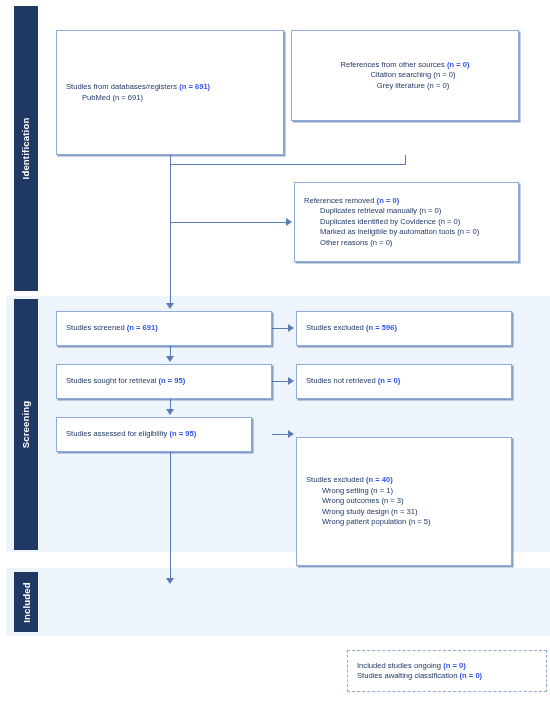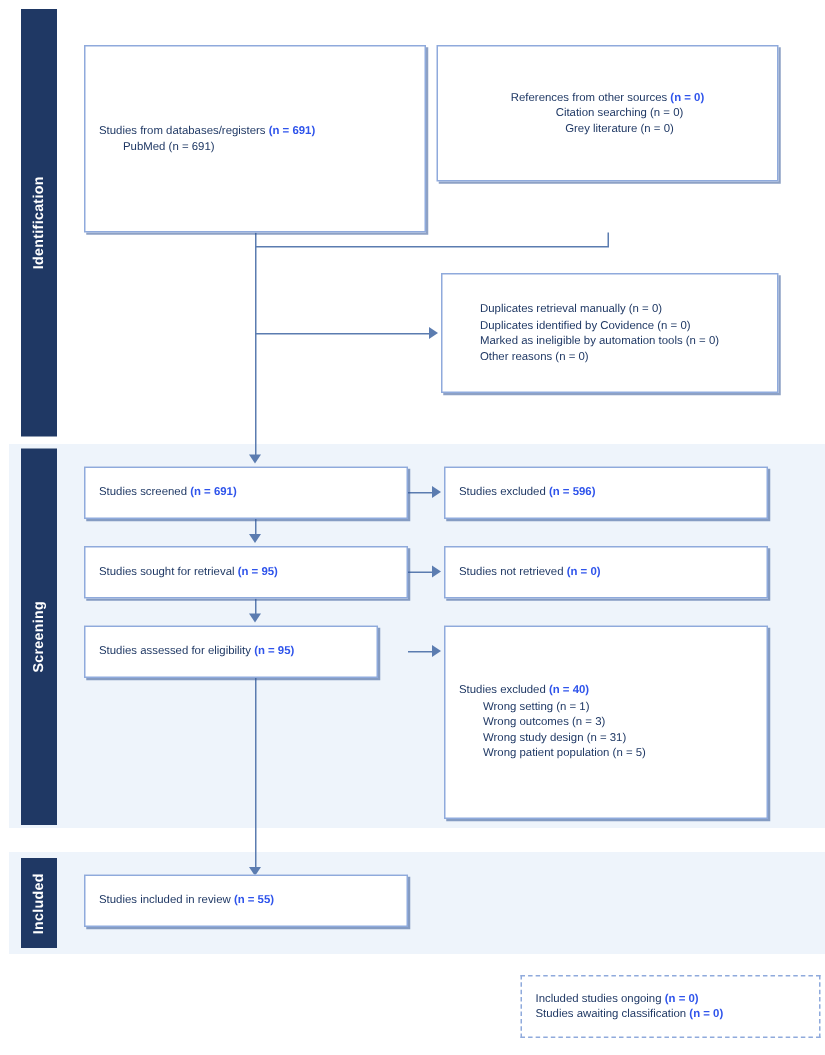--- a/index.html
+++ b/index.html
@@ -124,20 +124,21 @@
   <div class="box" style="left:291px;top:30px;width:228px;height:91px;text-align:center;">
     <div class="lines">
       <div class="ln"><span>References from other sources </span><span class="n">(n = 0)</span></div>
       <div class="ln sub"><span>Citation searching </span><span class="n">(n = 0)</span></div>
       <div class="ln sub"><span>Grey literature </span><span class="n">(n = 0)</span></div>
     </div>
   </div>
 
   <div class="box" style="left:294px;top:182px;width:225px;height:80px;">
     <div class="lines">
+      <div class="ln"><span>References removed </span><span class="n">(n = 0)</span></div>
       <div class="ln sub"><span>Duplicates retrieval manually </span><span class="n">(n = 0)</span></div>
       <div class="ln sub"><span>Duplicates identified by Covidence </span><span class="n">(n = 0)</span></div>
       <div class="ln sub"><span>Marked as ineligible by automation tools </span><span class="n">(n = 0)</span></div>
       <div class="ln sub"><span>Other reasons </span><span class="n">(n = 0)</span></div>
     </div>
   </div>
 
   <div class="box" style="left:56px;top:311px;width:216px;height:35px;">
     <div class="lines">
       <div class="ln"><span>Studies screened </span><span class="n">(n = 691)</span></div>
@@ -161,35 +162,30 @@
       <div class="ln"><span>Studies not retrieved </span><span class="n">(n = 0)</span></div>
     </div>
   </div>
 
   <div class="box" style="left:56px;top:417px;width:196px;height:35px;">
     <div class="lines">
       <div class="ln"><span>Studies assessed for eligibility </span><span class="n">(n = 95)</span></div>
     </div>
   </div>
 
-  <div class="box" style="left:296px;top:417px;width:216px;height:129px;">
+  <div class="box" style="left:296px;top:437px;width:216px;height:129px;">
     <div class="lines">
       <div class="ln"><span>Studies excluded </span><span class="n">(n = 40)</span></div>
       <div class="ln sub"><span>Wrong setting </span><span class="n">(n = 1)</span></div>
       <div class="ln sub"><span>Wrong outcomes </span><span class="n">(n = 3)</span></div>
       <div class="ln sub"><span>Wrong study design </span><span class="n">(n = 31)</span></div>
       <div class="ln sub"><span>Wrong patient population </span><span class="n">(n = 5)</span></div>
     </div>
   </div>
 
-  <div class="box" style="left:56px;top:583px;width:216px;height:35px;">
-    <div class="lines">
-      <div class="ln"><span>Studies included in review </span><span class="n">(n = 55)</span></div>
-    </div>
-  </div>
 
   <div class="box dashed" style="left:323px;top:650px;width:200px;height:42px;margin-left:24px;">
     <div class="lines">
       <div class="ln plain"><span>Included studies ongoing </span><span class="n">(n = 0)</span></div>
       <div class="ln plain"><span>Studies awaiting  classification </span><span class="n">(n = 0)</span></div>
     </div>
   </div>
 
 </div>
 

